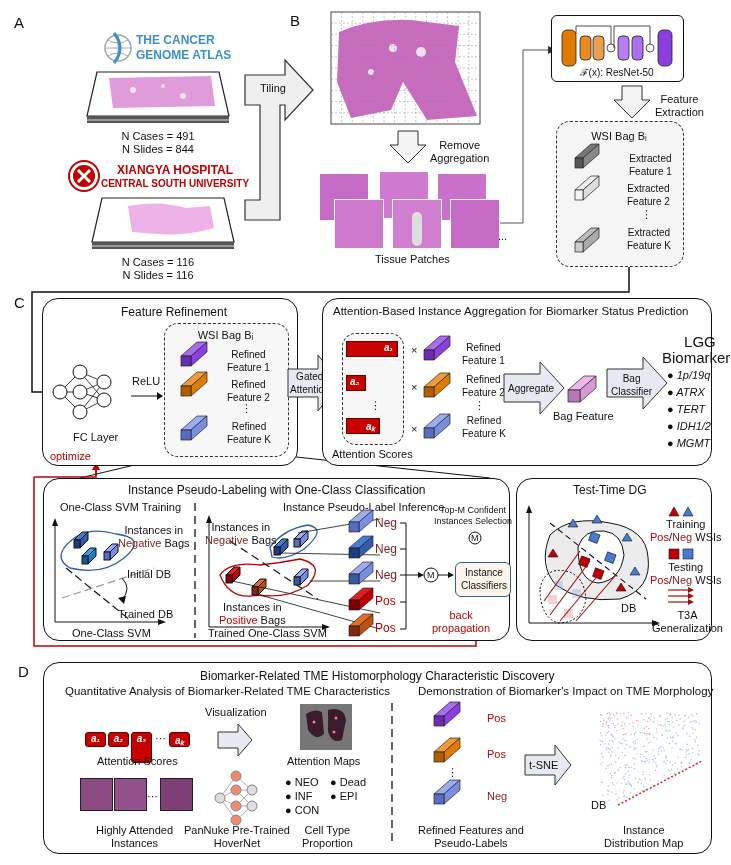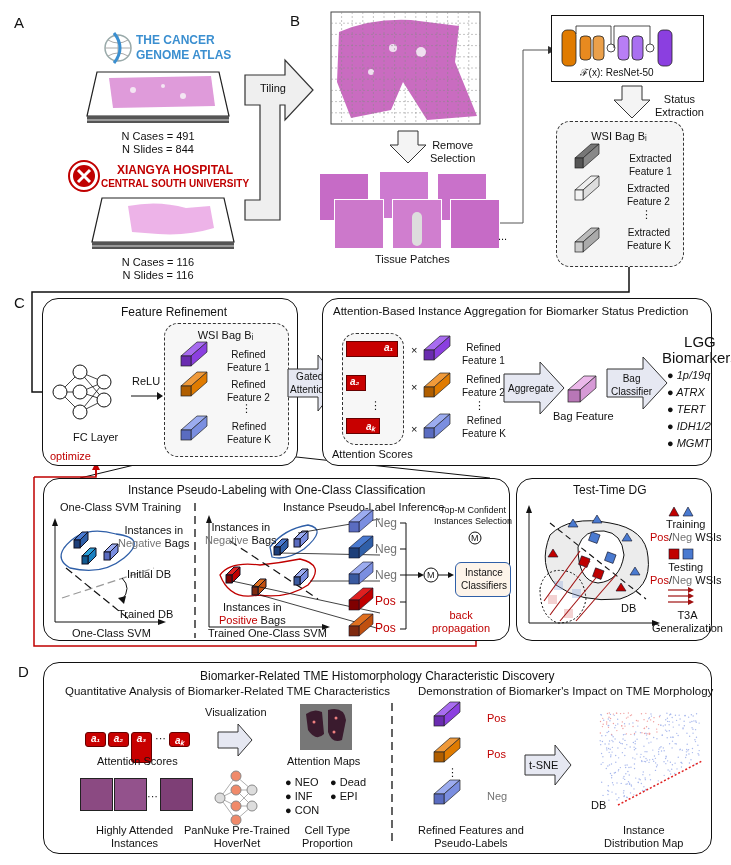--- a/index.html
+++ b/index.html
@@ -4,21 +4,21 @@
 <style>
   html, body { margin:0; padding:0; background:#ffffff; }
   body { width:731px; height:865px; position:relative; overflow:hidden; font-family:"Liberation Sans", sans-serif; color:#111; }
   .abs { position:absolute; }
   .lbl { position:absolute; font-size:11px; line-height:13px; text-align:center; white-space:nowrap; }
   .panel-letter { position:absolute; font-size:15px; font-weight:normal; }
   .rbox { position:absolute; border:1.5px solid #111; border-radius:16px; background:#fff; box-sizing:border-box; }
   .dbox { position:absolute; border:1.5px dashed #333; border-radius:14px; background:#f5f5f5; box-sizing:border-box; }
   .title { position:absolute; font-size:12px; white-space:nowrap; }
   .red { color:#c00000; }
-  .blue { color:#737373; }
+  .blue { color:#7f1d1d; }
   svg { position:absolute; overflow:visible; }
   .score { position:absolute; background:#c80000; border:1px solid #600; color:#fff; font-size:10px; font-style:italic; font-weight:bold; box-sizing:border-box; }
 </style>
 </head>
 <body>
 
 <svg width="731" height="865" style="left:0;top:0;">
 
   <polyline points="497,223 523,223 523,50 548,50" fill="none" stroke="#555" stroke-width="1"></polyline>
   <polygon points="548,46 556,50 548,54" fill="#333"></polygon>
@@ -117,56 +117,56 @@
       <line y1="89.6" y2="89.6" x1="0" x2="149"></line>
       <line y1="100.8" y2="100.8" x1="0" x2="149"></line>
     </g>
 </svg>
 
 <svg width="40" height="36" style="left:388px;top:131px;">
   <polygon points="10,0 30,0 30,14 38,14 20,32 2,14 10,14" fill="#f4f4f4" stroke="#333" stroke-width="1"></polygon>
 </svg>
 <div class="lbl" style="left:430px;top:139px;">
   <div>Remove</div>
-    <div>Selection</div>
+    <div>Aggregation</div>
 </div>
 
 <div class="abs" style="left:320px;top:172px;width:180px;height:80px;">
   <div class="abs" style="left:0;top:2px;width:48px;height:46px;background:#c66bc6;"></div>
   <div class="abs" style="left:60px;top:0;width:48px;height:46px;background:#cd7ad0;"></div>
   <div class="abs" style="left:118px;top:2px;width:48px;height:46px;background:#c971ca;"></div>
   <div class="abs" style="left:14px;top:27px;width:48px;height:48px;background:#cc78cb;border:1px solid #fff;"></div>
   <div class="abs" style="left:72px;top:27px;width:48px;height:48px;background:#d07ecf;border:1px solid #fff;"></div>
   <div class="abs" style="left:92px;top:40px;width:10px;height:34px;background:#ddd;border-radius:5px;"></div>
   <div class="abs" style="left:130px;top:27px;width:48px;height:48px;background:#c66bc6;border:1px solid #fff;"></div>
 </div>
 <div class="lbl" style="left:498px;top:230px;">...</div>
 <div class="lbl" style="left:375px;top:253px;">Tissue Patches</div>
 
-<div class="rbox" style="left:551px;top:15px;width:153px;height:67px;border-radius:0;text-decoration:underline;">
+<div class="rbox" style="left:551px;top:15px;width:133px;height:67px;border-radius:6px;text-decoration:underline;">
   <svg width="130" height="45" style="left:6px;top:4px;">
     <rect x="4" y="10" width="14" height="36" rx="5" fill="#e07b00" stroke="#222" stroke-width="0.8"></rect>
     <rect x="22" y="16" width="11" height="24" rx="4" fill="#e88a1f" stroke="#222" stroke-width="0.8"></rect>
     <rect x="35" y="16" width="11" height="24" rx="4" fill="#eba04a" stroke="#222" stroke-width="0.8"></rect>
     <circle cx="53" cy="28" r="4" fill="#fff" stroke="#222" stroke-width="0.8"></circle>
     <rect x="60" y="16" width="11" height="24" rx="4" fill="#b87ef5" stroke="#222" stroke-width="0.8"></rect>
     <rect x="74" y="16" width="11" height="24" rx="4" fill="#a970f0" stroke="#222" stroke-width="0.8"></rect>
     <circle cx="92" cy="28" r="4" fill="#fff" stroke="#222" stroke-width="0.8"></circle>
     <rect x="100" y="10" width="14" height="36" rx="5" fill="#8b3fe0" stroke="#222" stroke-width="0.8"></rect>
     <polyline points="18,14 18,6 53,6 53,24" fill="none" stroke="#222" stroke-width="0.8"></polyline>
     <polyline points="56,28 56,6 92,6 92,24" fill="none" stroke="#222" stroke-width="0.8"></polyline>
   </svg>
   <div class="lbl" style="left:0;width:130px;top:50px;font-size:10px;">ℱ(x): ResNet-50</div>
 </div>
 
 <svg width="40" height="36" style="left:612px;top:86px;">
   <polygon points="10,0 30,0 30,14 38,14 20,32 2,14 10,14" fill="#f4f4f4" stroke="#333" stroke-width="1"></polygon>
 </svg>
 <div class="lbl" style="left:655px;top:93px;">
-  <div>Status</div>
+  <div>Feature</div>
     <div>Extraction</div>
 </div>
 
 <div class="dbox" style="left:556px;top:121px;width:128px;height:146px;">
   <div class="lbl" style="left:0;width:124px;top:8px;">WSI Bag Bᵢ</div>
   <svg width="40" height="120" style="left:14px;top:22px;">
     <g>
         <polygon points="4,14 20,0 28,0 12,14" fill="#777" stroke="#222" stroke-width="0.7"></polygon>
         <polygon points="12,14 28,0 28,10 12,24" fill="#888" stroke="#222" stroke-width="0.7"></polygon>
         <rect x="4" y="14" width="8" height="10" fill="#555" stroke="#222" stroke-width="0.7"></rect>

